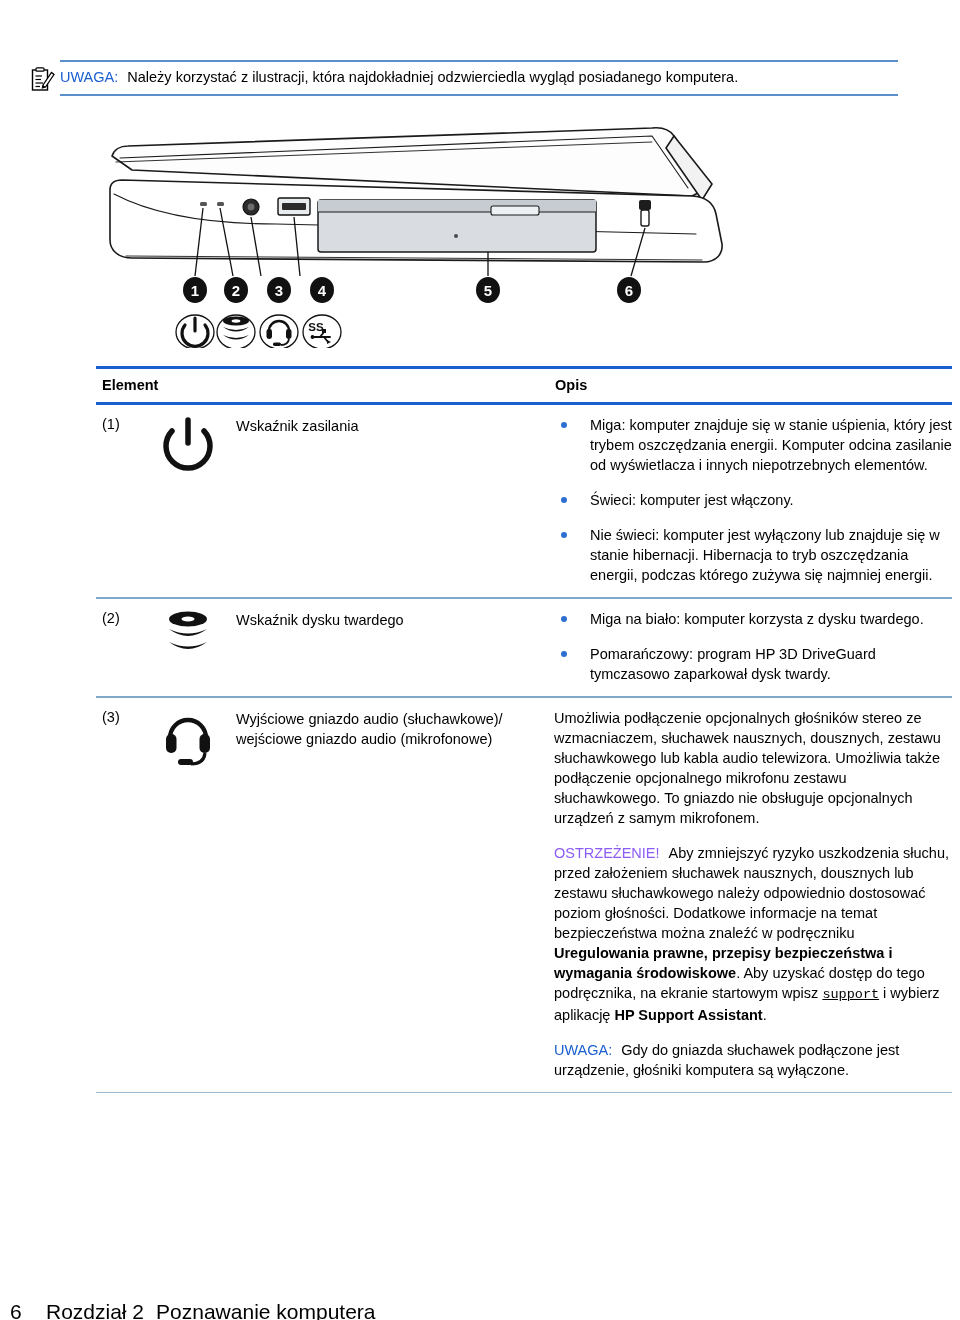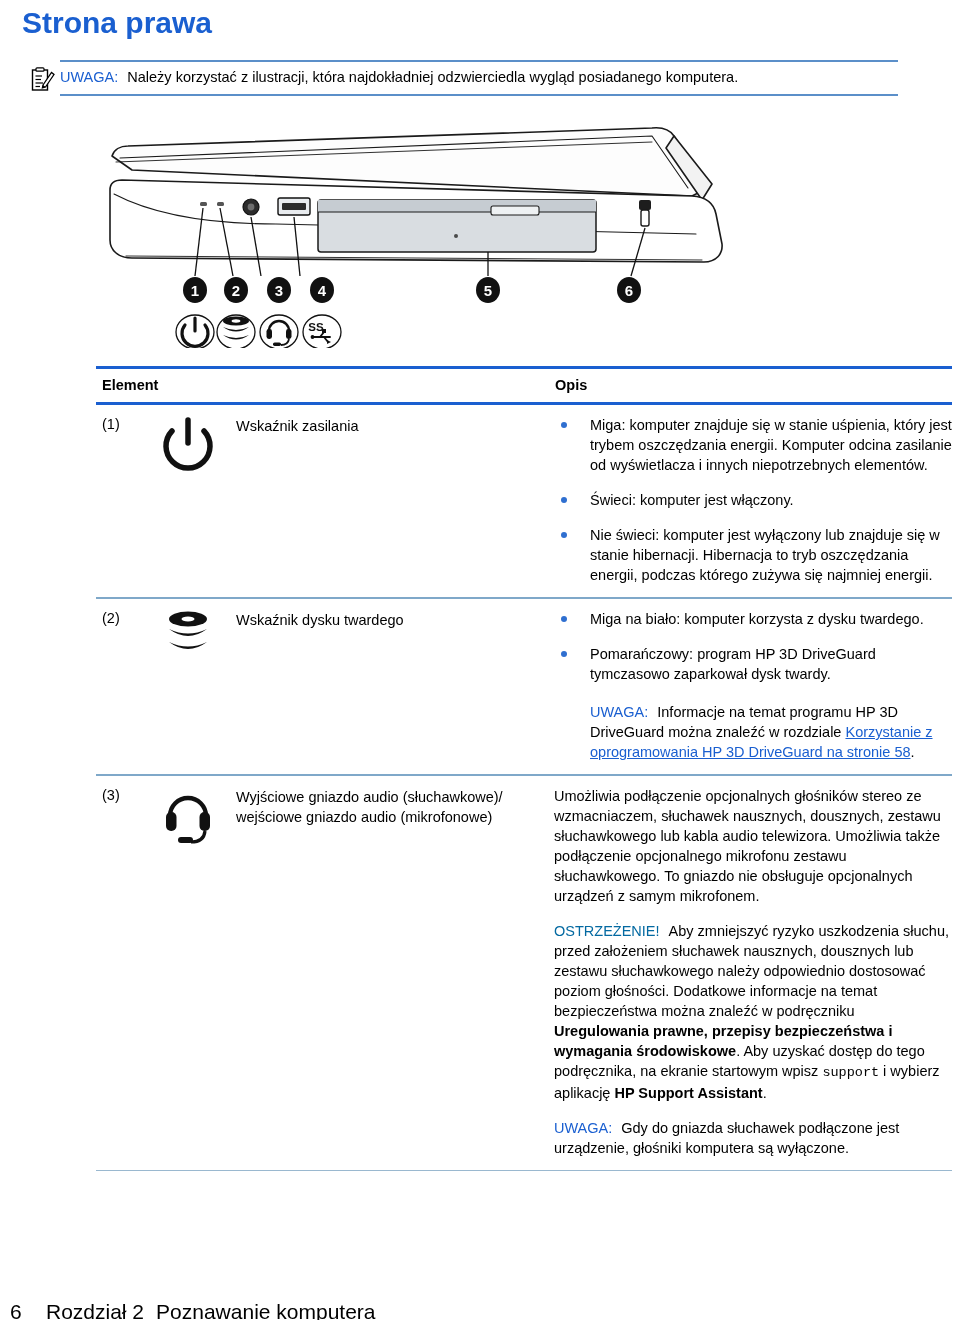--- a/index.html
+++ b/index.html
@@ -76,40 +76,39 @@
   }
   ul.bullets li:last-child{margin-bottom:0;}
   ul.bullets li .dot{
     position:absolute; left:7px; top:7px;
     width:6px;height:6px;border-radius:50%;background:#2f6fd0;
   }
   .para{margin:0 0 0 0;}
   .para + .para{margin-top:15px;}
   .sub-note{margin-left:36px; margin-top:18px;}
   .lbl-note{color:#1a5fd0;}
-  .lbl-warn{color:#0369a1;}
+  .lbl-warn{color:#8b5cf6;}
   .gap{display:inline-block;width:9px;}
   .lnk{color:#1a5fd0;text-decoration:underline;}
   .bold{font-weight:bold;}
-  .mono{font-family:"Liberation Mono","DejaVu Sans Mono",monospace;font-size:13.5px;}
+  .mono{font-family:"Liberation Mono","DejaVu Sans Mono",monospace;font-size:13.5px;text-decoration:underline;}
 
   
   .footer{
     position:absolute; left:10px; top:1300px;
     font-size:21px; color:#000;
   }
   .footer .pg{display:inline-block;width:36px;}
   .footer .sp{display:inline-block;width:12px;}
 </style>
 </head>
 <body>
 
 <div class="page">
 
-  <div class="page-title">Strona prawa</div>
 
   <div class="note-box">
     <div class="rule-top"></div>
     <div class="note-body">
       <span class="note-icon">
         <svg viewBox="0 0 24 26" width="24" height="26">
           <rect x="1.5" y="4" width="15" height="20" fill="#ffffff" stroke="#000000" stroke-width="1.4"></rect>
           <rect x="5" y="1.8" width="8" height="3.4" rx="1" fill="#ffffff" stroke="#000000" stroke-width="1.2"></rect>
           <line x1="4.5" y1="10" x2="11" y2="10" stroke="#000000" stroke-width="1.2"></line>
           <line x1="4.5" y1="13.5" x2="10" y2="13.5" stroke="#000000" stroke-width="1.2"></line>
@@ -255,23 +254,20 @@
           <path d="M11 20 Q30 34 49 20 Q30 29 11 20 Z" fill="#111"></path>
           <path d="M11 33 Q30 47 49 33 Q30 42 11 33 Z" fill="#111"></path>
         </svg>
       </div>
       <div class="col-name">Wskaźnik dysku twardego</div>
       <div class="col-desc">
         <ul class="bullets">
           <li><span class="dot"></span><span>Miga na biało: komputer korzysta z dysku twardego.</span></li>
           <li><span class="dot"></span><span>Pomarańczowy: program HP 3D DriveGuard tymczasowo zaparkował dysk twardy.</span></li>
         </ul>
-        <div class="sub-note">
-          <span class="lbl-note">UWAGA:</span><span class="gap"></span><span>Informacje na temat programu HP 3D DriveGuard można znaleźć w rozdziale </span><a class="lnk" href="#">Korzystanie z oprogramowania HP 3D DriveGuard na stronie 58</a><span>.</span>
-        </div>
       </div>
     </div>
     <div class="rule-light"></div>
 
     <div class="row">
       <div class="col-num">(3)</div>
       <div class="col-icon">
         <svg viewBox="0 0 60 62" width="60" height="62">
           <path d="M12 30 A18 18 0 0 1 48 30" fill="none" stroke="#111" stroke-width="4.4"></path>
           <rect x="8" y="26" width="10.5" height="19" rx="5" fill="#111"></rect>

